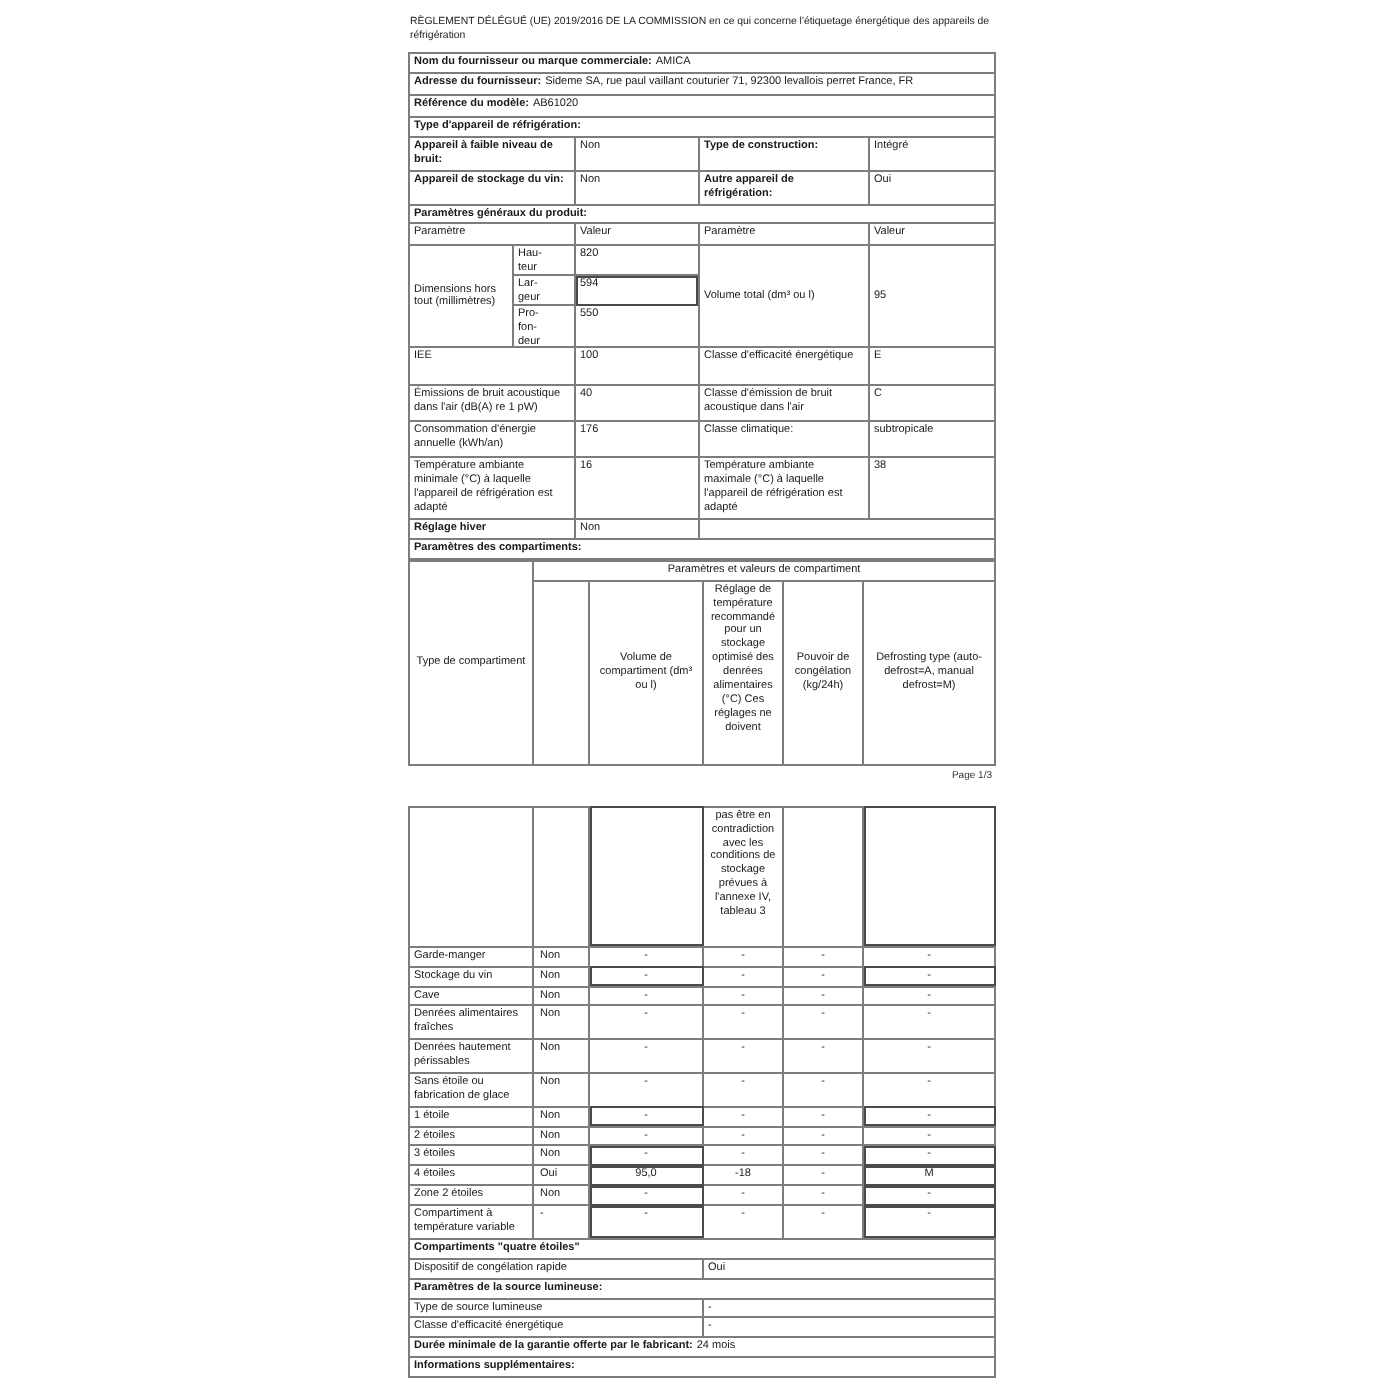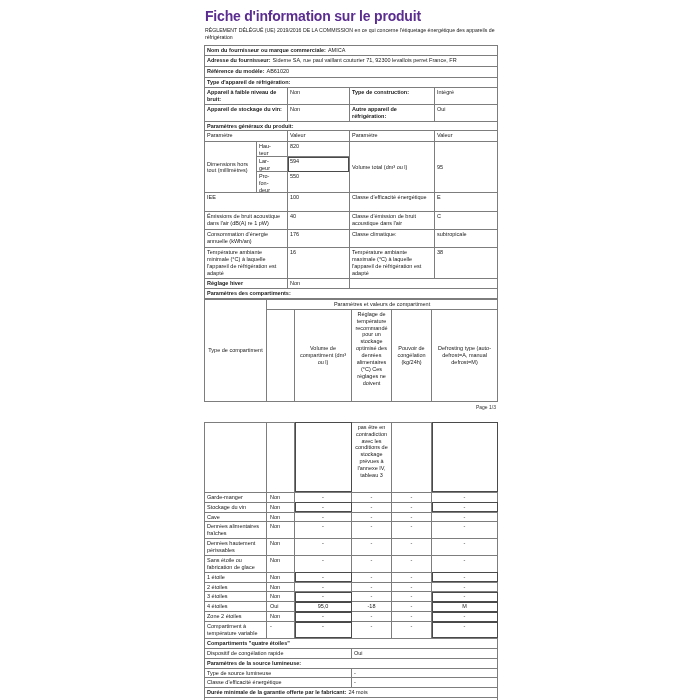--- a/index.html
+++ b/index.html
@@ -30,21 +30,20 @@
   .dimsub:nth-child(-n+2),.dimval:nth-child(-n+2){border-bottom:1px solid #7d7d7d;}
   .dimsub:last-child,.dimval:last-child{height:18px;}
   .pagefoot{text-align:right;font-size:5px;color:#333;margin:2px 1px 12px 0;}
   .pv{padding-left:3px;}
 </style>
 </head>
 <body>
 
 <div class="doc">
 
-  <div class="title">Fiche d'information sur le produit</div>
   <div class="reg">RÈGLEMENT DÉLÉGUÉ (UE) 2019/2016 DE LA COMMISSION en ce qui concerne l'étiquetage énergétique des appareils de réfrigération</div>
 
   <table>
     <colgroup>
         <col style="width:83px">
         <col style="width:62px">
         <col style="width:85px">
         <col style="width:63px">
       </colgroup>
     <tbody>

